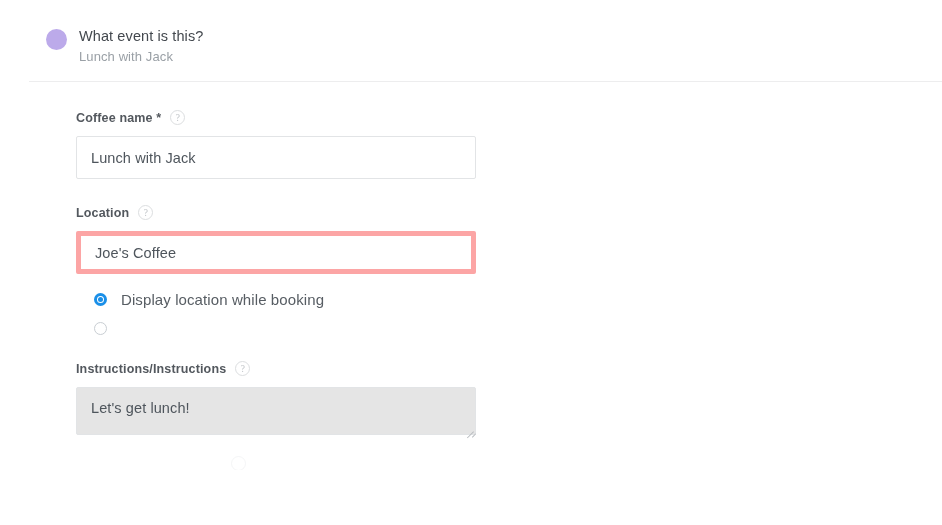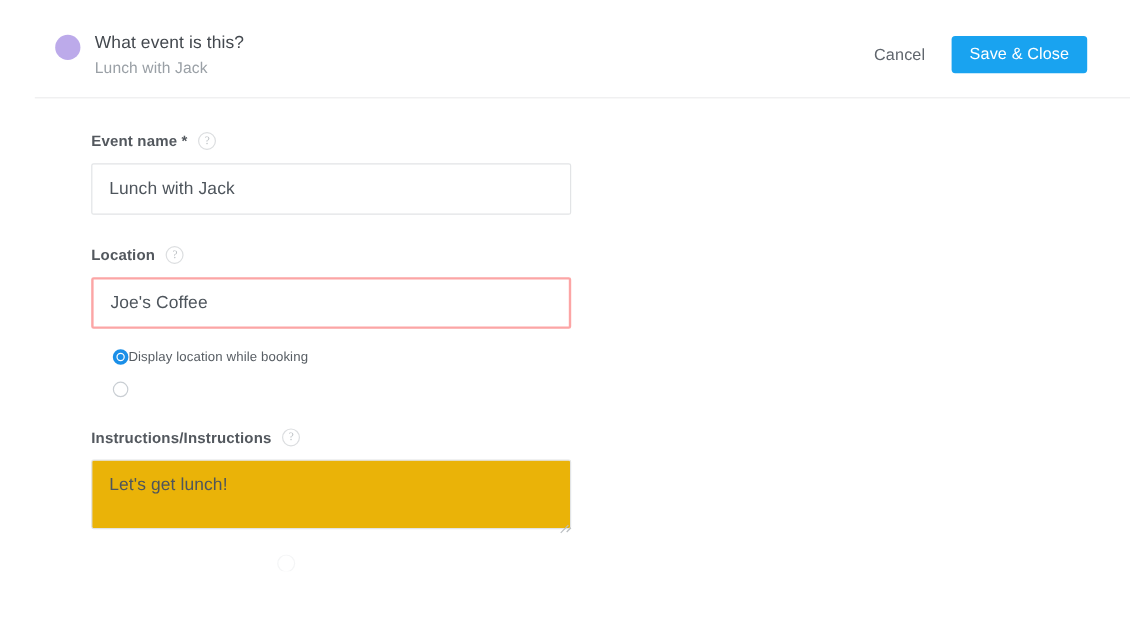--- a/index.html
+++ b/index.html
@@ -133,21 +133,21 @@
     border-radius: 2px;
     background: #ffffff;
     padding: 0 14px;
     font-size: 14.5px;
     color: #4e555c;
     font-family: inherit;
     outline: none;
     letter-spacing: 0.1px;
   }
   .text-input.focused {
-    border: 2px solid #fca5a5;
+    border: 5px solid #fca5a5;
   }
   .text-input::placeholder { color: #b4b9be; }
 
   .hint-text {
     font-size: 10.5px;
     color: #b0b5ba;
     margin-top: 7px;
     letter-spacing: 0.05px;
     line-height: 13px;
   }
@@ -186,38 +186,39 @@
     position: absolute;
     left: 50%;
     top: 50%;
     width: 5px;
     height: 5px;
     margin: -2.5px 0 0 -2.5px;
     border-radius: 50%;
     background: #1a8fe8;
   }
   .radio-label {
-    font-size: 11px;
+    font-size: 15px;
     color: #575d63;
+    margin-left: 14px;
     letter-spacing: 0.1px;
   }
 
   
   .desc-block { margin-top: 26px; }
   .textarea-wrap {
     position: relative;
     width: 400px;
   }
   .text-area {
     width: 400px;
-    height: 58px;
+    height: 48px;
     box-sizing: border-box;
     border: 1px solid #e2e4e6;
     border-radius: 2px;
-    background: #eab308;
+    background: #e5e5e5;
     padding: 12px 14px;
     font-size: 14.5px;
     color: #4e555c;
     font-family: inherit;
     outline: none;
     resize: none;
     display: block;
     letter-spacing: 0.1px;
   }
   .resize-grip {
@@ -259,33 +260,29 @@
 </head>
 <body>
 
 <div class="header">
   <div class="header-inner">
     <div class="event-dot"></div>
     <div class="header-text">
       <div class="header-title">What event is this?</div>
       <div class="header-subtitle">Lunch with Jack</div>
     </div>
-    <div class="header-actions">
-      <button class="cancel-btn">Cancel</button>
-      <button class="save-btn">Save &amp; Close</button>
-    </div>
   </div>
   <div class="header-divider"></div>
 </div>
 
 <div class="form-area">
 
   <div class="field-block">
     <div class="field-label-row">
-      <span class="field-label">Event name *</span>
+      <span class="field-label">Coffee name *</span>
       <span class="help-icon">?</span>
     </div>
     <input class="text-input" type="text" value="Lunch with Jack" style="">
   </div>
 
   <div class="field-block" style="margin-top:26px;">
     <div class="field-label-row">
       <span class="field-label">Location</span>
       <span class="help-icon">?</span>
     </div>

